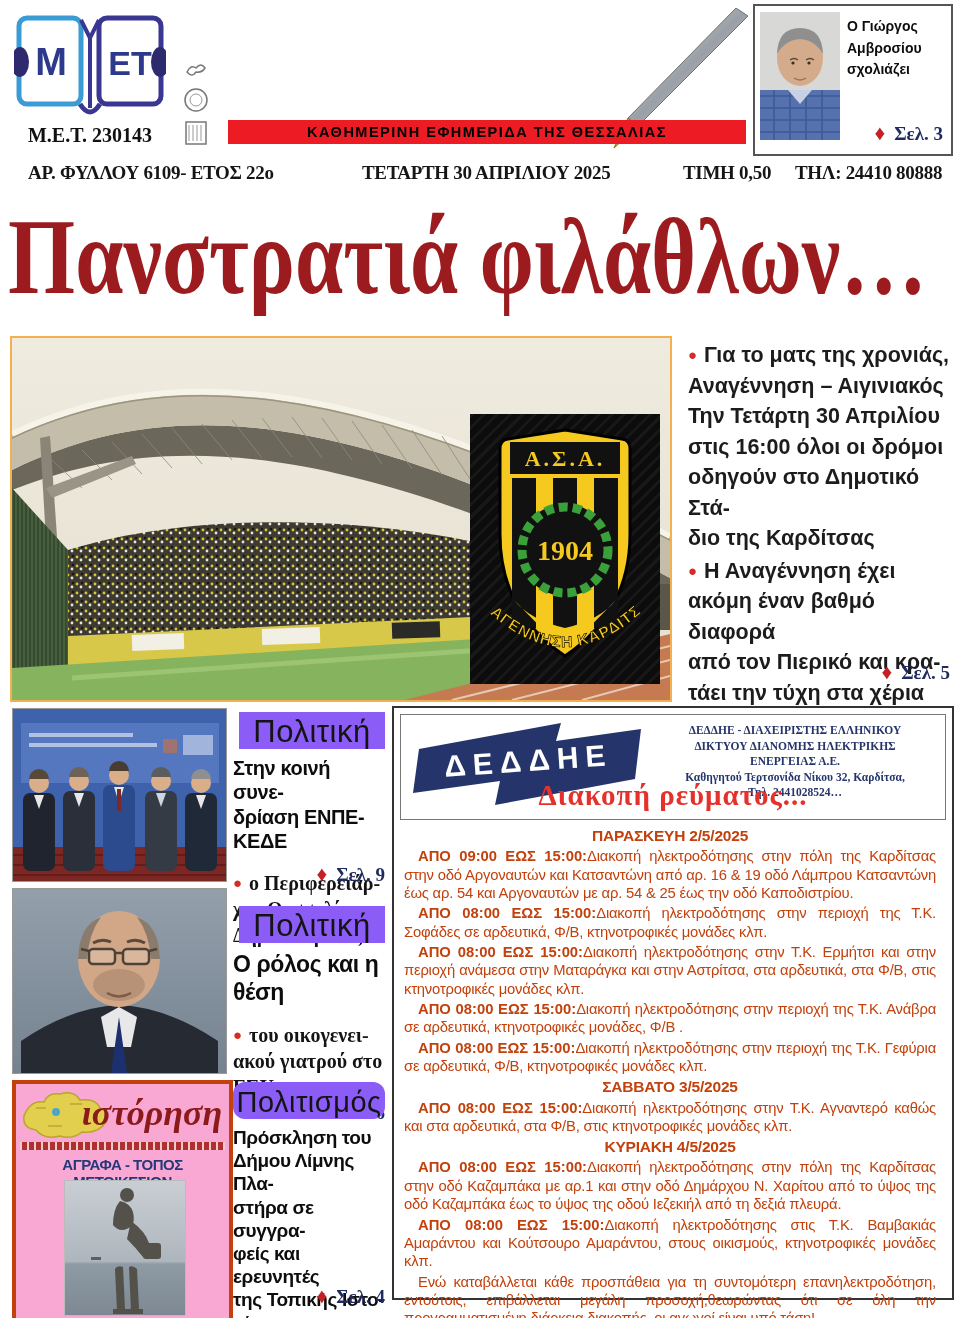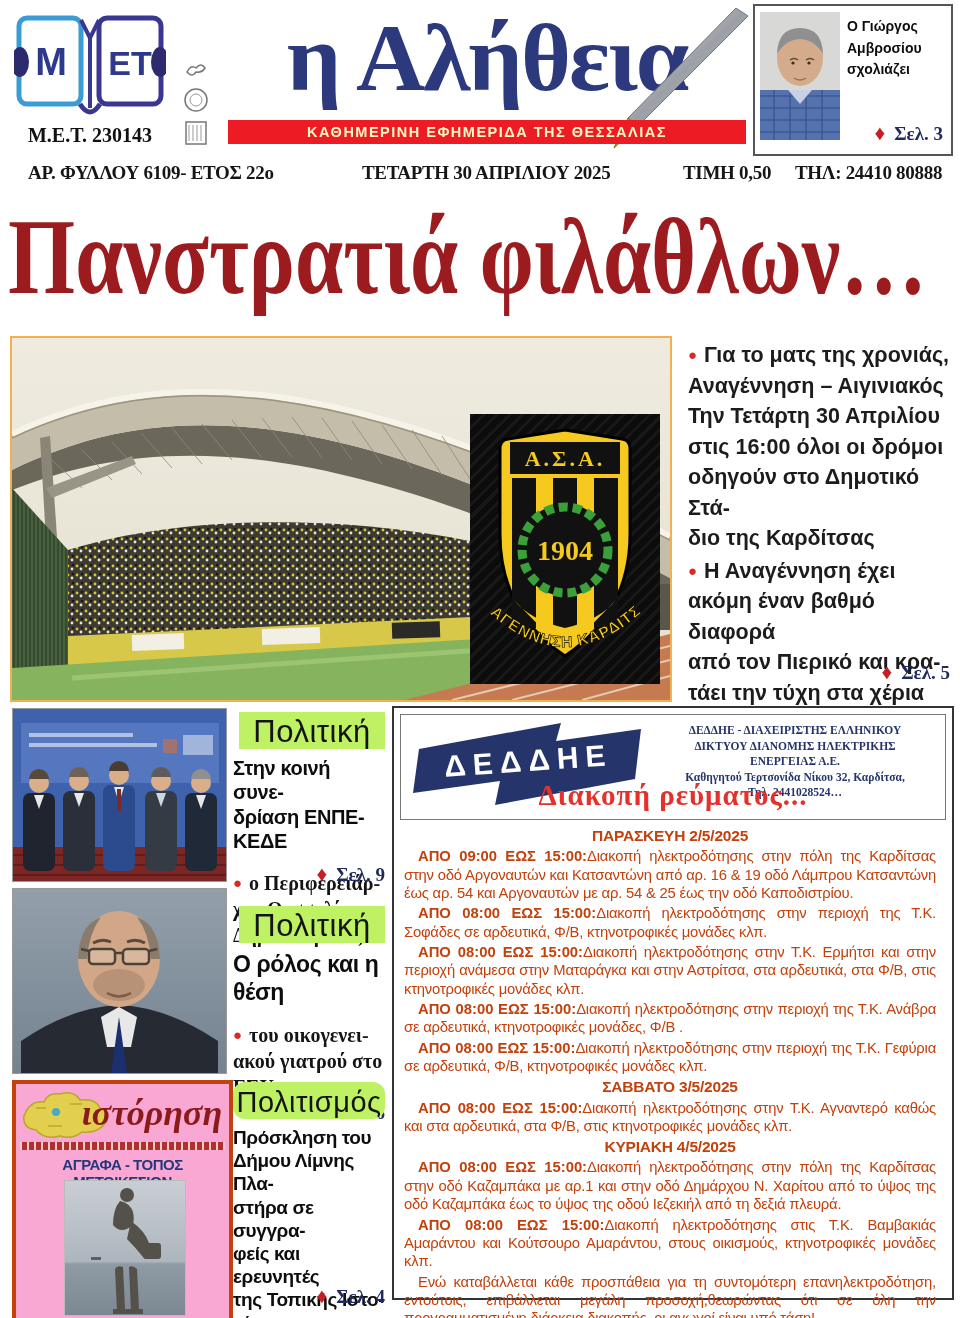--- a/index.html
+++ b/index.html
@@ -8,21 +8,21 @@
   .abs{position:absolute;}
   .prelines{white-space:pre-line;}
 
   
   .met-number{left:10px;top:124px;width:160px;text-align:center;
     font-family:"Liberation Serif",serif;font-weight:bold;font-size:20px;color:#111;}
   .masthead-title{left:222px;top:2px;width:530px;height:118px;
     font-family:"Liberation Serif",serif;font-weight:bold;font-size:96px;line-height:112px;
     color:#2c3a7d;text-align:center;letter-spacing:-2px;}
   .tagline{left:228px;top:120px;width:518px;height:24px;background:#ed1c24;
-    color:#fef9c3;font-weight:bold;font-size:14.5px;letter-spacing:1.5px;text-align:center;line-height:24px;}
+    color:#000000;font-weight:bold;font-size:14.5px;letter-spacing:1.5px;text-align:center;line-height:24px;}
   .commentator{left:753px;top:4px;width:196px;height:148px;border:2px solid #555;background:#fff;}
   .commentator .photo{position:absolute;left:5px;top:6px;width:80px;height:128px;}
   .commentator .ctext{position:absolute;left:92px;top:10px;width:100px;
     font-weight:bold;font-size:14px;line-height:1.55;color:#0d0d0d;}
   .commentator .pageref{position:absolute;right:8px;bottom:8px;}
 
   .pageref{font-family:"Liberation Serif",serif;font-weight:bold;font-size:19px;color:#1f2a5e;white-space:nowrap;}
   .pageref .dia{color:#c42127;font-size:21px;margin-right:9px;}
 
   
@@ -42,21 +42,21 @@
   .hero-p{font-family:Liberation Sans, sans-serif;font-weight:bold;font-size:21.5px;line-height:1.42;
     color:#1c1c1c;margin:0 0 2px 0;}
   .dot{color:#d92b25;font-size:15px;margin-right:7px;vertical-align:2px;}
   .hero-pageref{left:688px;top:660px;width:262px;text-align:right;}
 
   
   .lphoto{left:12px;width:213px;border:1px solid #999;background:#ddd;}
 
   
   .mcol-sec{left:233px;width:152px;}
-  .sec-bar{background:#bef264;height:37px;line-height:40px;text-align:center;
+  .sec-bar{background:#8b5cf6;height:37px;line-height:40px;text-align:center;
     font-family:"Liberation Sans",sans-serif;font-weight:400;font-size:31px;color:#141414;letter-spacing:0.5px;}
   .sec-lead{font-weight:bold;color:#0d0d0d;letter-spacing:-0.4px;margin-top:7px;line-height:1.22;}
   .sec-bullet{font-family:"Liberation Serif",serif;font-weight:bold;font-size:20px;line-height:1.3;
     color:#141414;margin-top:16px;}
   .sec-pageref{width:152px;text-align:right;}
 
   
   .mag{left:12px;top:1080px;width:213px;height:236px;border:4px solid #c2410c;background:#f9a8d4;overflow:hidden;}
   .mag-title{position:absolute;left:62px;top:8px;width:148px;text-align:center;
     font-family:"Liberation Serif",serif;font-weight:bold;font-style:italic;font-size:36px;color:#8b1a1a;}
@@ -99,21 +99,20 @@
   <div class="abs met-number">Μ.Ε.Τ. 230143</div>
 
   <svg class="abs" style="left:181px;top:56px" width="30" height="92" viewBox="0 0 30 92">
     <path d="M6,16 q4,-8 9,-4 q5,-6 9,0 q-3,5 -9,4 q-4,6 -9,0 Z" fill="none" stroke="#777" stroke-width="1.5"></path>
     <circle cx="15" cy="44" r="11" fill="none" stroke="#777" stroke-width="1.5"></circle>
     <circle cx="15" cy="44" r="6" fill="none" stroke="#999" stroke-width="1"></circle>
     <rect x="5" y="66" width="20" height="22" fill="none" stroke="#777" stroke-width="1.5"></rect>
     <path d="M8,69 v16 M12,69 v16 M16,69 v16 M20,69 v16" stroke="#999" stroke-width="1"></path>
   </svg>
 
-  <div class="abs masthead-title">η Αλήθεια</div>
 
   <svg class="abs" style="left:598px;top:8px" width="156" height="142" viewBox="0 0 156 142">
     <defs>
       <linearGradient id="silver" x1="0" y1="0" x2="1" y2="1">
         <stop offset="0" stop-color="#e8e8e8"></stop>
           <stop offset="0.5" stop-color="#9aa0a6"></stop>
           <stop offset="1" stop-color="#d8d8d8"></stop>
       </linearGradient>
     </defs>
     <polygon points="138,0 150,8 40,118 30,110" fill="url(#silver)" stroke="#6e737a" stroke-width="1"></polygon>

